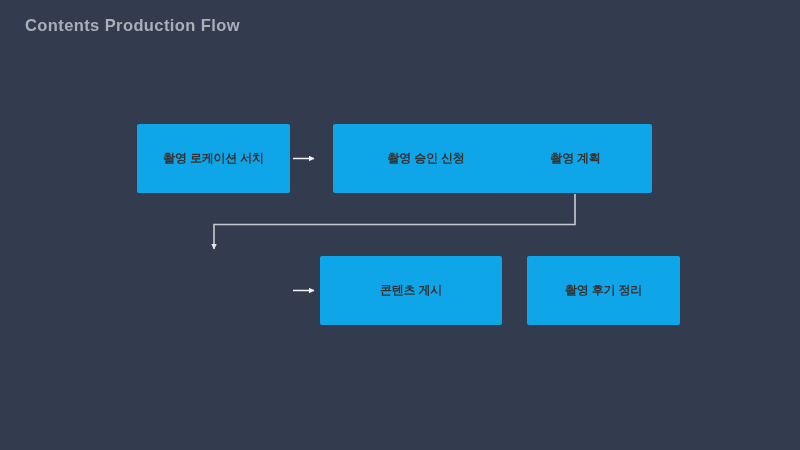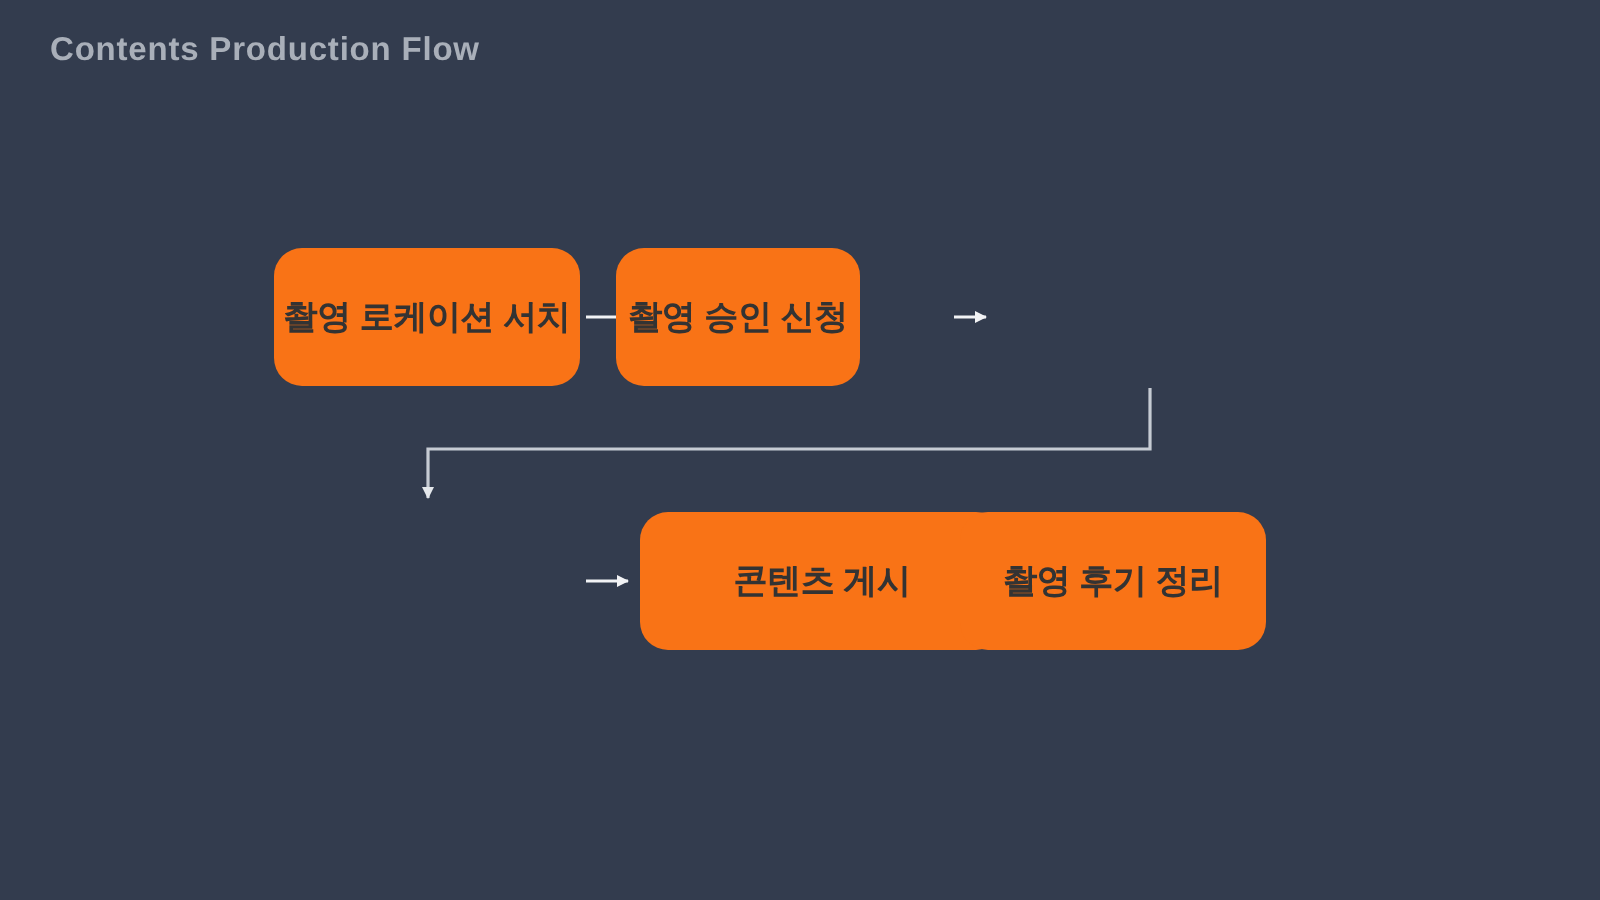--- a/index.html
+++ b/index.html
@@ -20,37 +20,37 @@
     top: 16px;
     font-size: 16.5px;
     font-weight: 800;
     letter-spacing: 0.4px;
     color: #A9AFB9;
   }
   .flow-node {
     position: absolute;
     width: 153px;
     height: 69px;
-    background: #f97316;
-    border-radius: 14px;
+    background: #0ea5e9;
+    border-radius: 2px;
     display: flex;
     align-items: center;
     justify-content: center;
-    font-size: 17px;
+    font-size: 12px;
     font-weight: 700;
     color: #333333;
     white-space: nowrap;
     letter-spacing: -0.2px;
   }
   .node-1 { left: 137px; top: 124px; }
-  .node-2 { left: 308px; top: 124px; width: 122px; }
+  .node-2 { left: 333px; top: 124px; width: 186px; }
   .node-3 { left: 499px; top: 124px; }
   .node-4 { left: 137px; top: 256px; }
   .node-5 { left: 320px; top: 256px; width: 182px; }
-  .node-6 { left: 480px; top: 256px; }
+  .node-6 { left: 527px; top: 256px; }
   .connector-layer {
     position: absolute;
     left: 0; top: 0;
     width: 800px;
     height: 450px;
     pointer-events: none;
   }
 </style>
 </head>
 <body>
@@ -77,19 +77,20 @@
 
     <line x1="293" y1="290.5" x2="314" y2="290.5" stroke="#F2F3F5" stroke-width="1.5" marker-end="url(#arrow-white)"></line>
 
     <line x1="477" y1="290.5" x2="493" y2="290.5" stroke="#F2F3F5" stroke-width="1.5" marker-end="url(#arrow-white)"></line>
   </svg>
 
   <div class="flow-node node-1">촬영 로케이션 서치</div>
 
   <div class="flow-node node-2">촬영 승인 신청</div>
 
+  <div class="flow-node node-3">촬영 계획</div>
 
 
   <div class="flow-node node-5">콘텐츠 게시</div>
 
   <div class="flow-node node-6">촬영 후기 정리</div>
 
 </div>
 
 </body></html>

